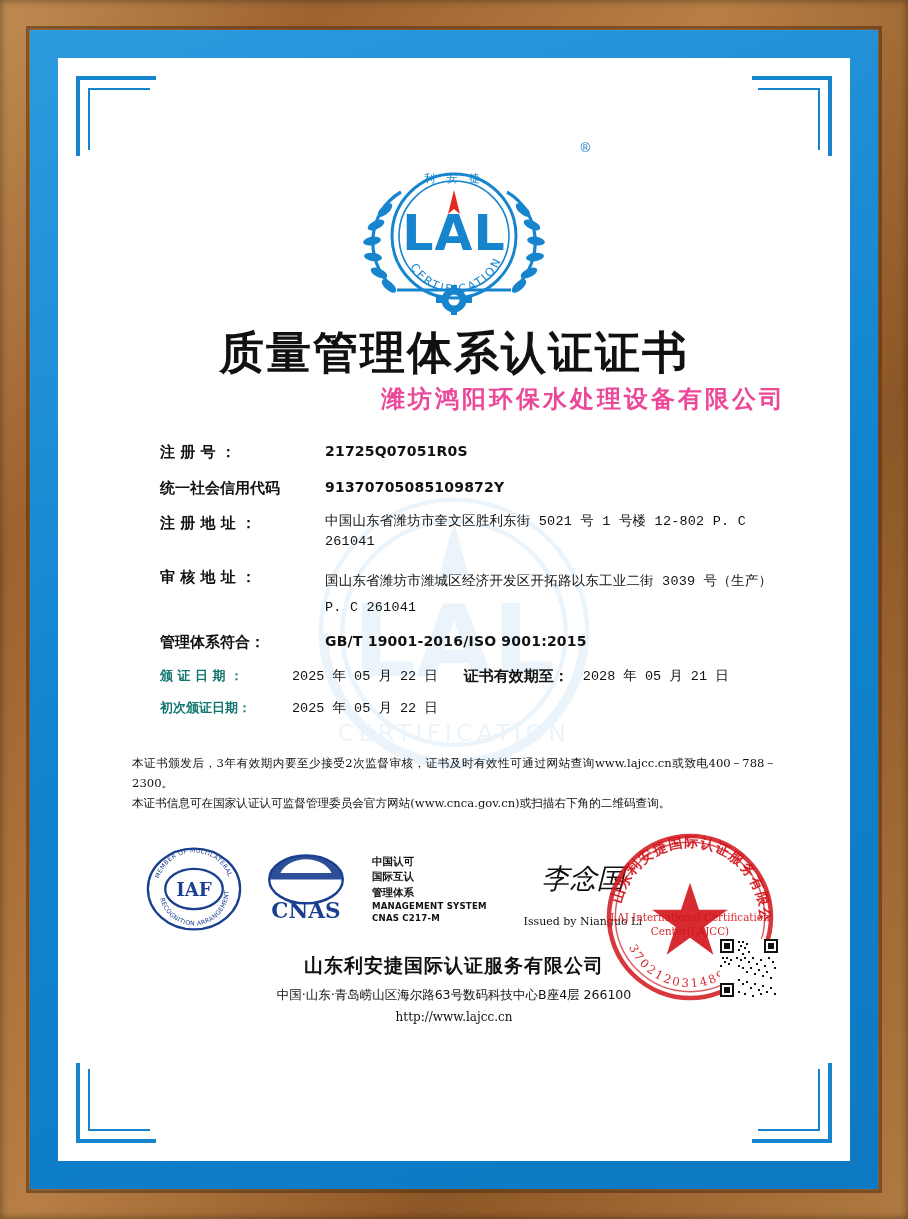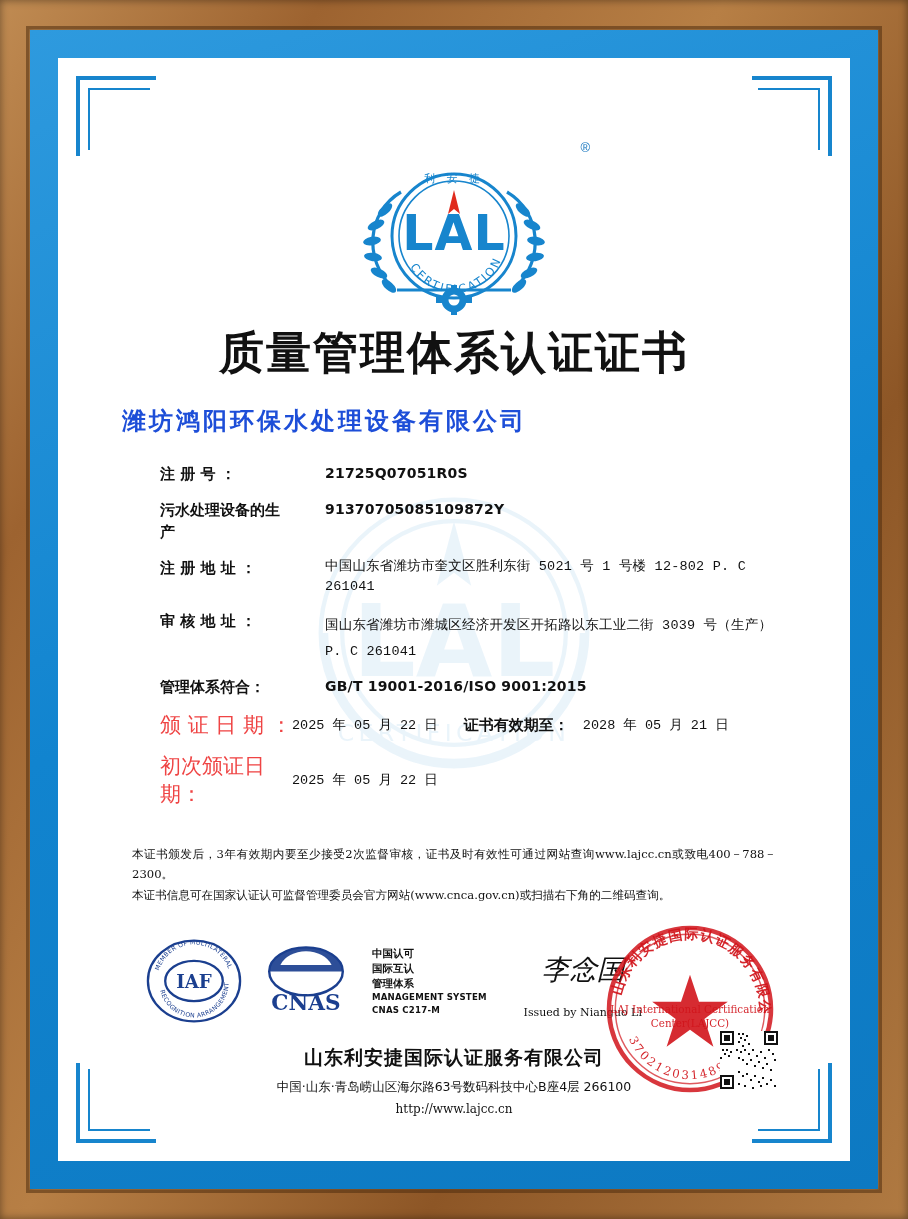--- a/index.html
+++ b/index.html
@@ -123,27 +123,26 @@
   #cert-title {
     text-align: center;
     font-family: "DejaVu Sans", sans-serif;
     font-weight: bold;
     font-size: 45px;
     letter-spacing: 2px;
     color: #111;
     margin-top: 4px;
   }
   #company-name {
-    text-align: left;
+    text-align: right;
     font-family: "DejaVu Sans", sans-serif;
     font-weight: bold;
     font-size: 24px;
     letter-spacing: 3px;
-    color: #1d4ed8;
-    margin-top: 22px;
+    color: #ec4899;
   }
 
   
   #fields {
     margin-top: 26px;
     padding-left: 38px;
     padding-right: 10px;
   }
   .field-row {
     display: flex;
@@ -173,23 +172,23 @@
     font-weight: bold;
     font-size: 14px;
   }
   .field-value .cont-line { display: block; margin-top: 6px; }
 
   
   .date-row { display: flex; align-items: center; font-size: 14px; margin-bottom: 13px; }
   .date-row .lbl {
     flex: 0 0 132px;
     font-family: "DejaVu Sans", sans-serif;
-    font-weight: normal;
-    font-size: 21px;
-    color: #ef4444;
+    font-weight: bold;
+    font-size: 13px;
+    color: #0f766e;
   }
   .date-row .val {
     font-family: Liberation Mono, monospace;
     font-size: 13.5px;
     color: #111;
     padding-right: 26px;
   }
   .date-row .lbl2 {
     font-family: "DejaVu Sans", sans-serif;
     font-weight: bold;
@@ -373,21 +372,21 @@
         <div id="company-name">潍坊鸿阳环保水处理设备有限公司</div>
 
         <div id="fields">
 
           <div class="field-row">
             <div class="field-label">注 册 号 ：</div>
             <div class="field-value bold">21725Q07051R0S</div>
           </div>
 
           <div class="field-row">
-            <div class="field-label">污水处理设备的生产</div>
+            <div class="field-label">统一社会信用代码</div>
             <div class="field-value bold">91370705085109872Y</div>
           </div>
 
           <div class="field-row">
             <div class="field-label">注 册 地 址 ：</div>
             <div class="field-value">中国山东省潍坊市奎文区胜利东街 5021 号 1 号楼 12-802  P. C 261041</div>
           </div>
 
           <div class="field-row">
             <div class="field-label">审 核 地 址 ：</div>

